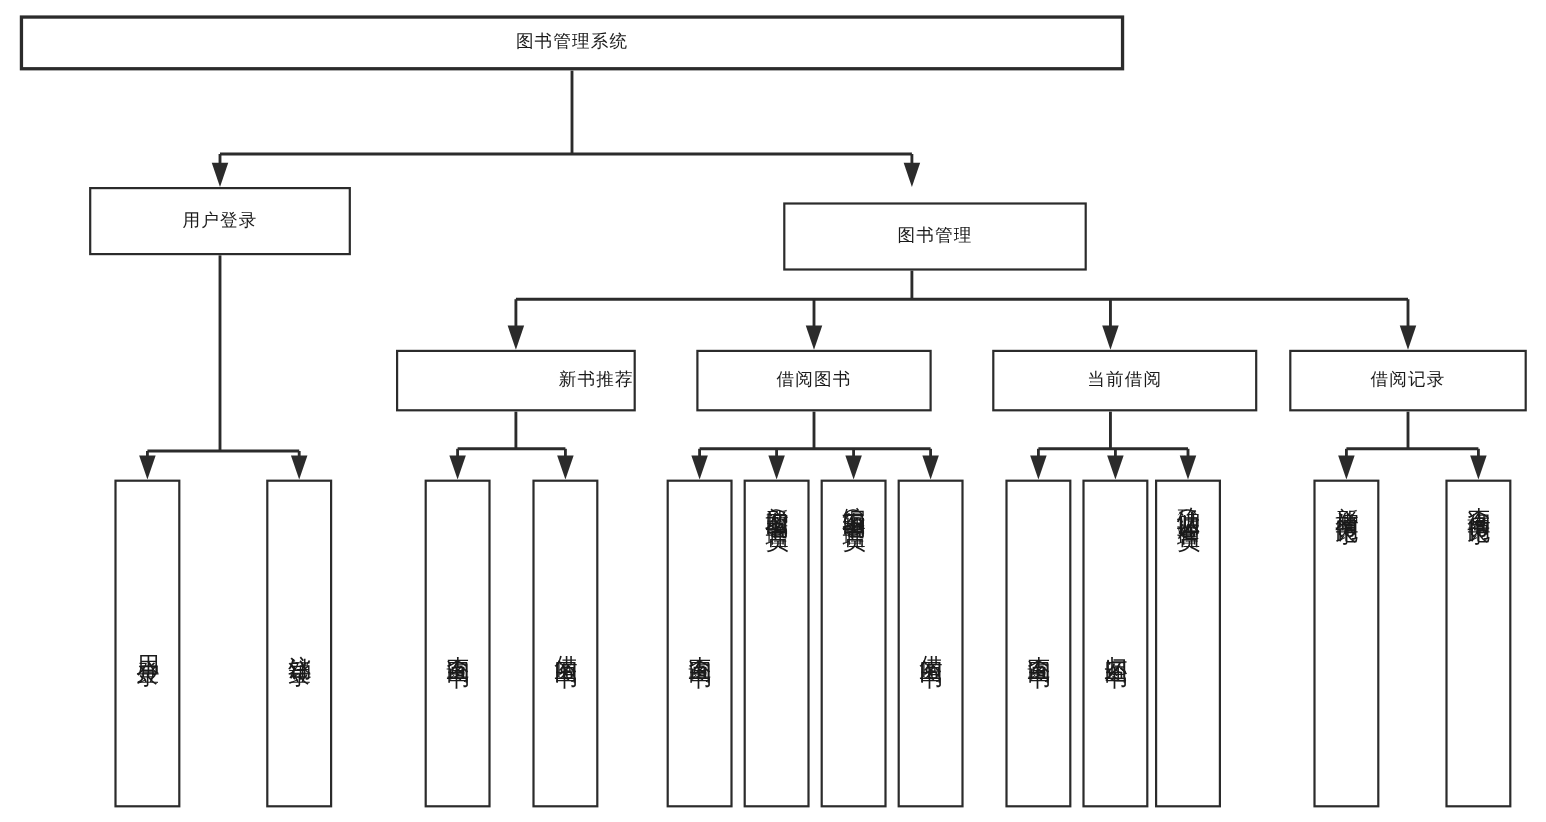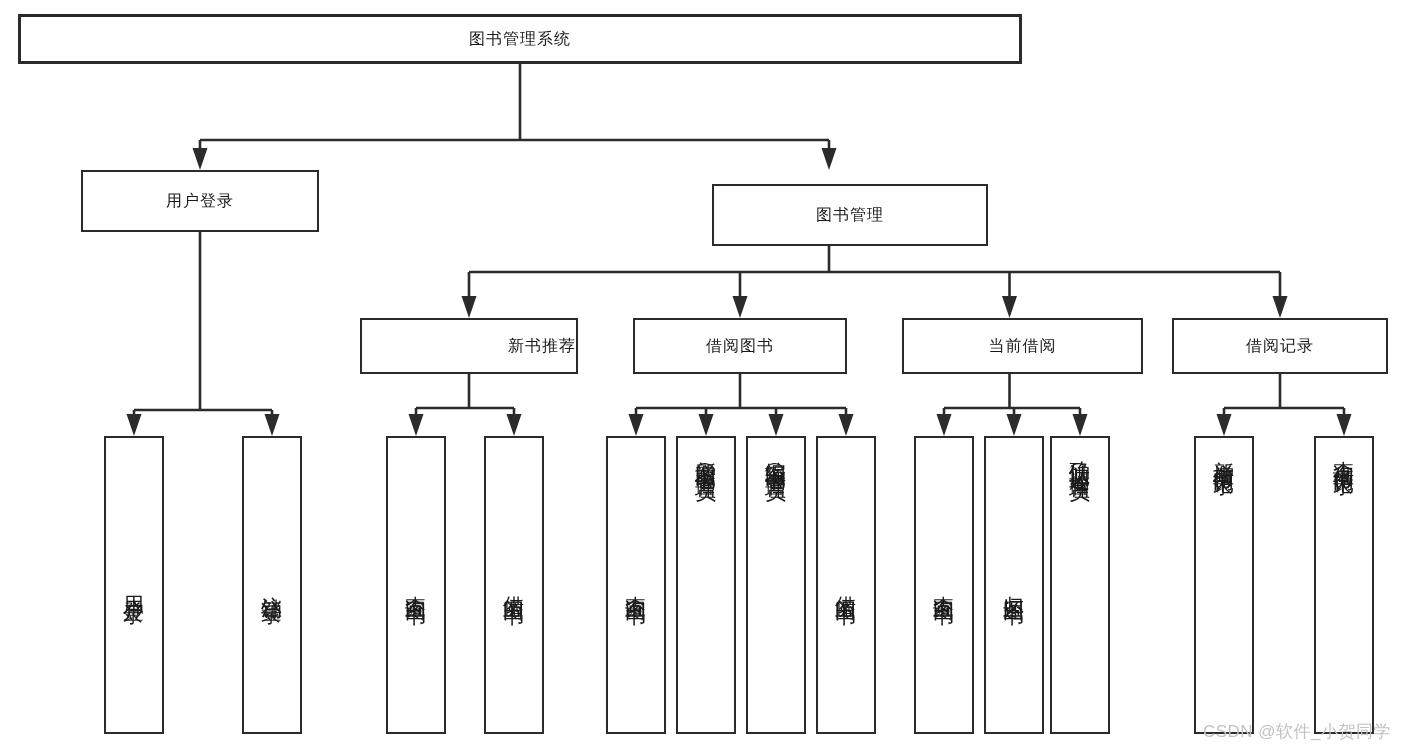--- a/index.html
+++ b/index.html
@@ -207,14 +207,13 @@
         <span class="node-label">确认归还（管理员）</span>
       </div>
       <div class="node leaf" style="left: 1194px; top: 436px; width: 60px; height: 298px;">
         <span class="node-label">新增借阅记录</span>
       </div>
       <div class="node leaf" style="left: 1314px; top: 436px; width: 60px; height: 298px;">
         <span class="node-label">查询借阅记录</span>
       </div>
     </div>
 
-  <div id="watermark">CSDN @软件_小贺同学</div>
 </div>
 
 </body></html>

